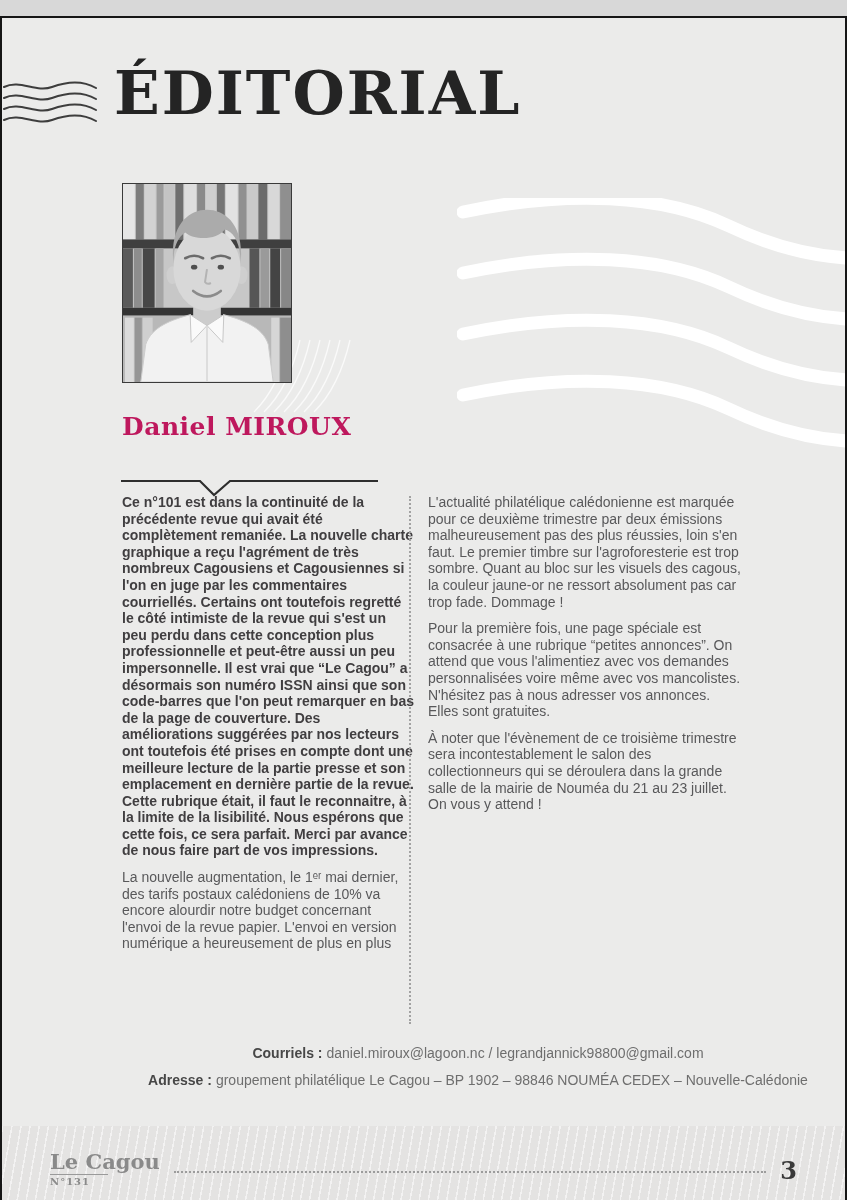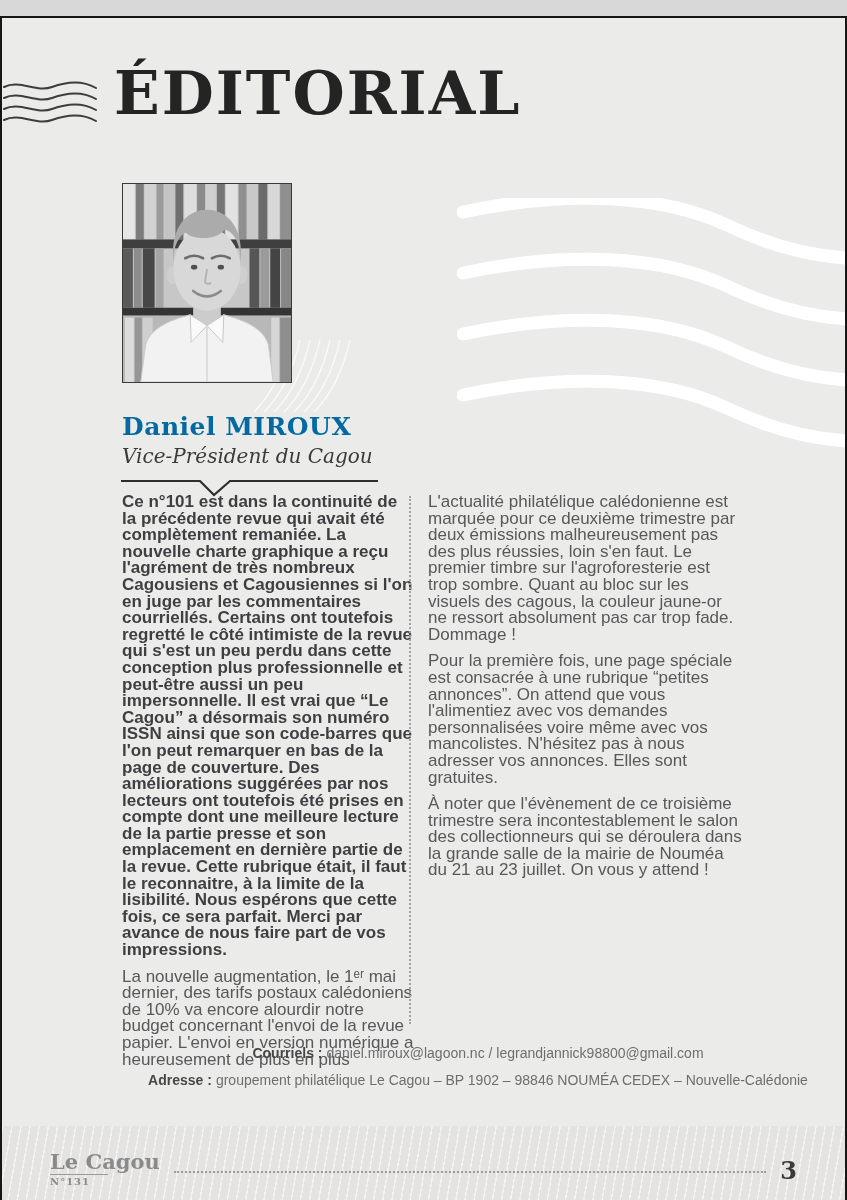--- a/index.html
+++ b/index.html
@@ -18,30 +18,30 @@
   
   .big-waves{position:absolute;left:455px;top:180px;}
   .photo-hatch{position:absolute;left:248px;top:318px;z-index:1;}
   
   .portrait{position:absolute;left:120px;top:165px;width:170px;height:200px;z-index:2;
     border:1px solid #3a3a3a;box-sizing:border-box;}
   
   .author-name{
     position:absolute;left:120px;top:394px;
     font-family:"DejaVu Serif","Liberation Serif",serif;
-    font-weight:700;font-size:25px;color:#0369a1;letter-spacing:.5px;
+    font-weight:700;font-size:25px;color:#be185d;letter-spacing:.5px;
   }
   .author-role{
     position:absolute;left:120px;top:426px;
     font-family:"DejaVu Serif","Liberation Serif",serif;
     font-style:italic;font-size:20px;color:#3a3a3a;
   }
   .pointer-divider{position:absolute;left:118px;top:461px;}
   
-  .col{position:absolute;top:476px;font-size:17px;line-height:16.6px;color:#58585a;}
+  .col{position:absolute;top:476px;font-size:14px;line-height:16.6px;color:#58585a;}
   .col p{margin:0 0 10px 0;}
   .col-1{left:120px;width:292px;}
   .col-2{left:426px;width:314px;}
   .col-1 .lead{font-weight:700;color:#403e40;}
   .col-divider{
     position:absolute;left:407px;top:478px;height:528px;width:0;
     border-left:2px dotted #a2a2a2;
   }
   
   .contact{position:absolute;left:120px;top:1026px;width:712px;font-size:14px;text-align:center;}
@@ -154,21 +154,20 @@
              C 119 60, 112 48, 103 46 C 95 57, 72 57, 63 49 C 55 54, 51 64, 51 80 Z" fill="#ababab"></path>
     <path d="M63 75 Q 72 70, 81 75" stroke="#6b6b6b" stroke-width="2.6" fill="none" stroke-linecap="round"></path>
     <path d="M90 75 Q 99 70, 108 75" stroke="#6b6b6b" stroke-width="2.6" fill="none" stroke-linecap="round"></path>
     <ellipse cx="72" cy="84" rx="3.2" ry="2.4" fill="#4f4f4f"></ellipse>
     <ellipse cx="99" cy="84" rx="3.2" ry="2.4" fill="#4f4f4f"></ellipse>
     <path d="M85 86 L83 99 Q 85 102, 89 100" stroke="#b3b3b3" stroke-width="2" fill="none"></path>
     <path d="M71 108 Q 85 119, 99 108" stroke="#8b8b8b" stroke-width="2.6" fill="none" stroke-linecap="round"></path>
   </svg>
 
   <div class="author-name">Daniel MIROUX</div>
-  <div class="author-role">Vice-Président du Cagou</div>
 
   <svg class="pointer-divider" width="262" height="20" viewBox="0 0 262 20" fill="none">
     <path d="M1 2 L80 2 L94 16 L110 2 L258 2" stroke="#2e2e2e" stroke-width="2.2" fill="none"></path>
   </svg>
 
   <div class="col col-1">
     <p class="lead">Ce n°101 est dans la continuité de la précédente revue qui avait été complètement remaniée. La nouvelle charte graphique a reçu l'agrément de très nombreux Cagousiens et Cagousiennes si l'on en juge par les commentaires courriellés. Certains ont toutefois regretté le côté intimiste de la revue qui s'est un peu perdu dans cette conception plus professionnelle et peut-être aussi un peu impersonnelle. Il est vrai que “Le Cagou” a désormais son numéro ISSN ainsi que son code-barres que l'on peut remarquer en bas de la page de couverture. Des améliorations suggérées par nos lecteurs ont toutefois été prises en compte dont une meilleure lecture de la partie presse et son emplacement en dernière partie de la revue. Cette rubrique était, il faut le reconnaitre, à la limite de la lisibilité. Nous espérons que cette fois, ce sera parfait. Merci par avance de nous faire part de vos impressions.</p>
     <p>La nouvelle augmentation, le 1ᵉʳ mai dernier, des tarifs postaux calédoniens de 10% va encore alourdir notre budget concernant l'envoi de la revue papier. L'envoi en version numérique a heureusement de plus en plus</p>
   </div>
 

